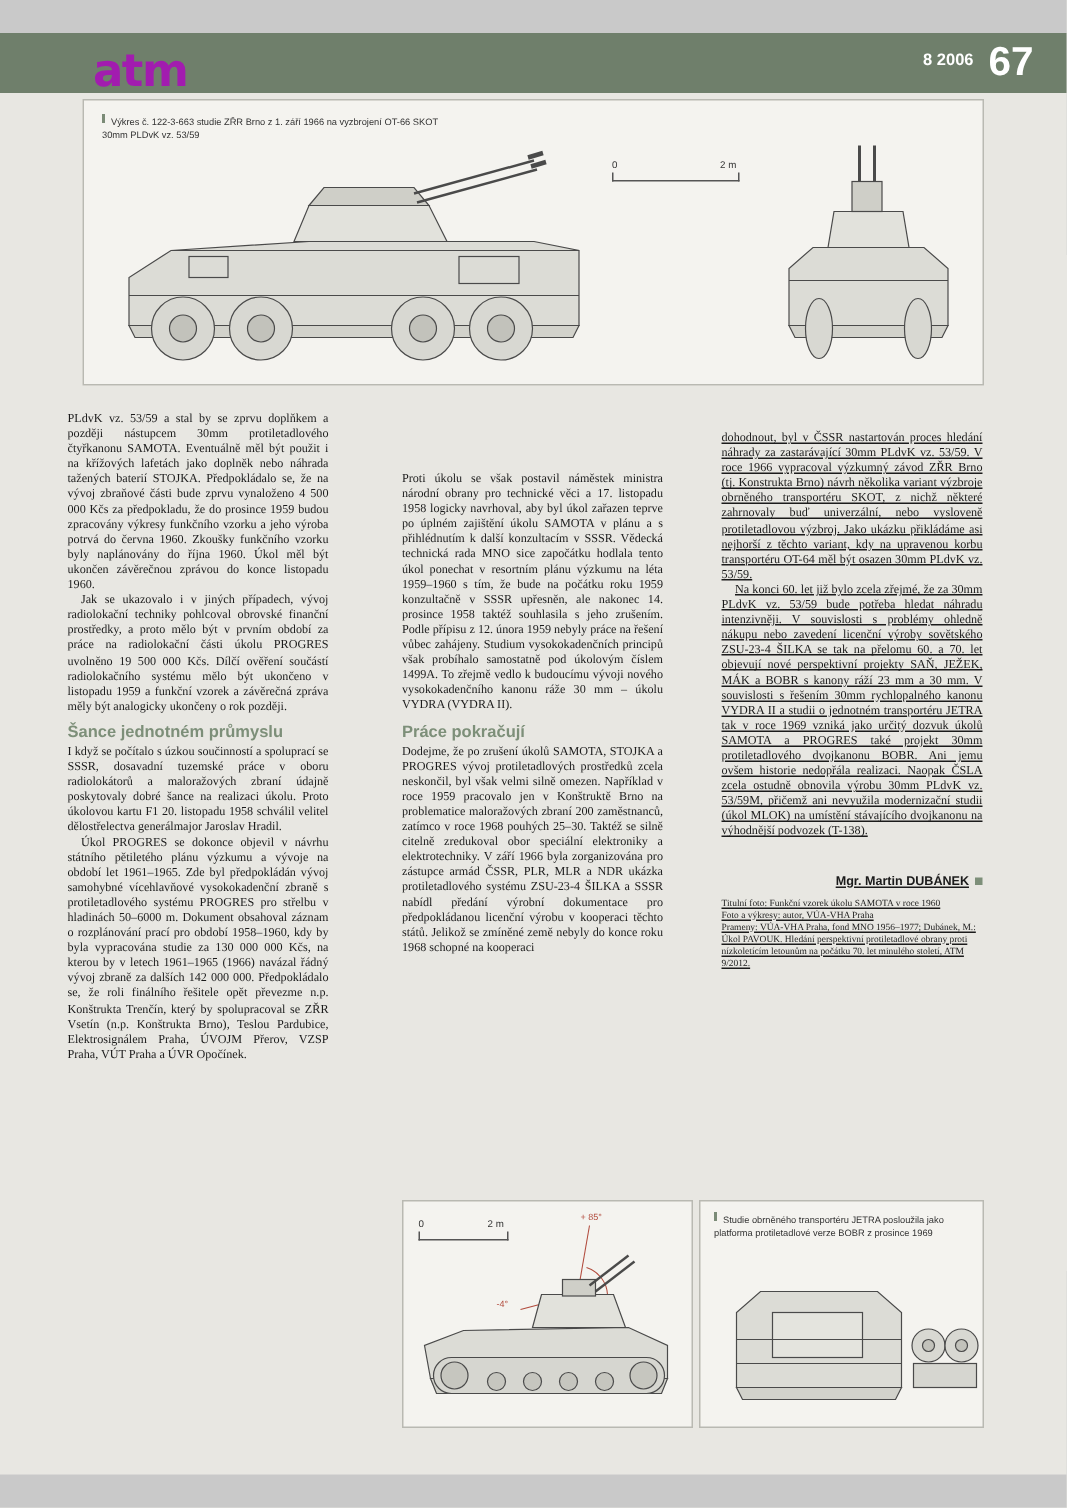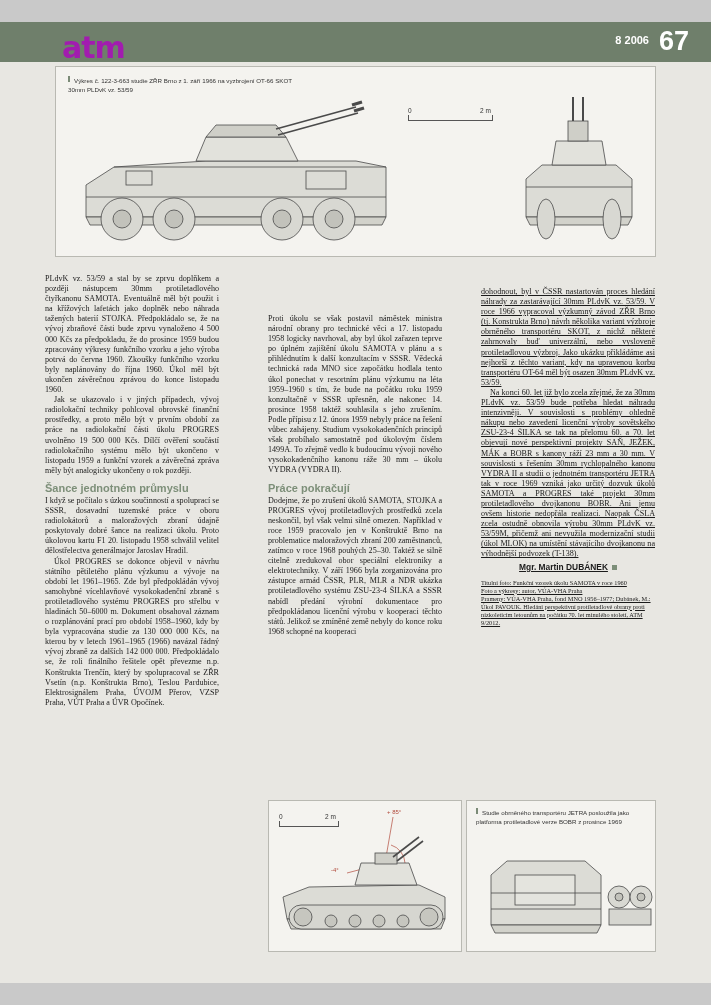--- a/index.html
+++ b/index.html
@@ -76,21 +76,21 @@
     text-align:justify;
     color:#1b1b1b;
   }
   .col p{margin:0 0 0 0;text-indent:9px;}
   .col p.first{text-indent:0;}
   .col h3{
     font-family:"Liberation Sans", sans-serif;
     font-size:11px;color:#7d8f79;margin:7px 0 3px 0;font-weight:bold;
   }
   .col .sig{
-    text-align:center;font-weight:bold;font-size:8.4px;margin-top:2px;
+    text-align:right;font-weight:bold;font-size:8.4px;margin-top:22px;
     font-family:"Liberation Sans", sans-serif;
   }
   .col .sig .sq{display:inline-block;width:5px;height:5px;background:#7d8f79;margin-left:4px;}
   .notes{
     font-size:6.3px;line-height:8px;margin-top:7px;text-align:left;
   }
   
   .fig2{
     position:absolute;left:268px;top:800px;
     width:194px;height:152px;

